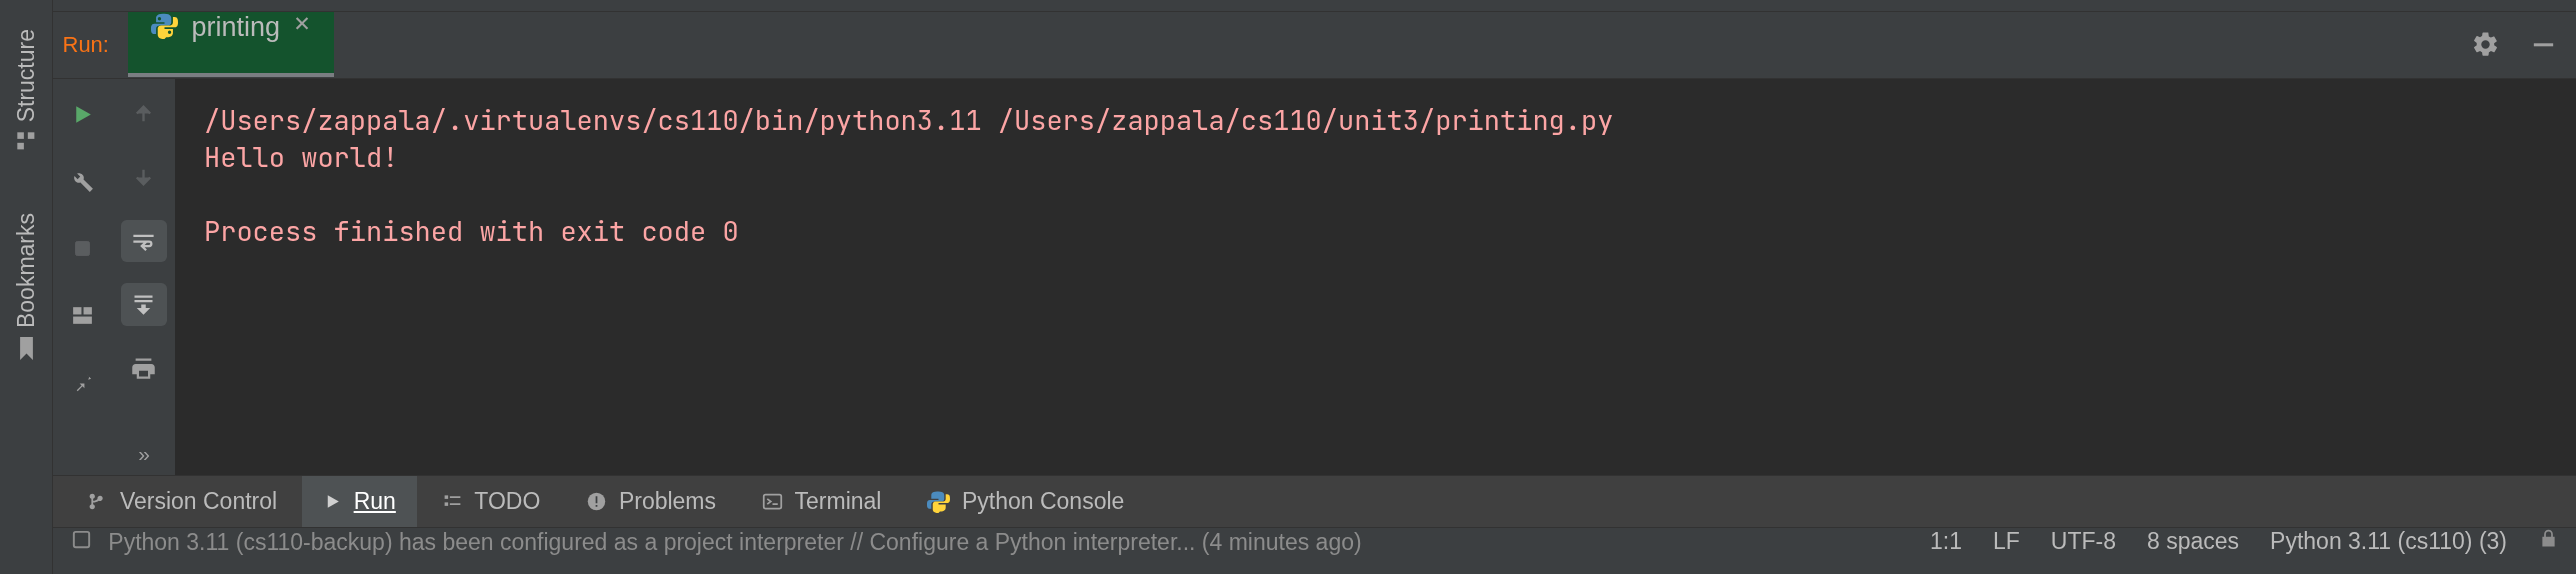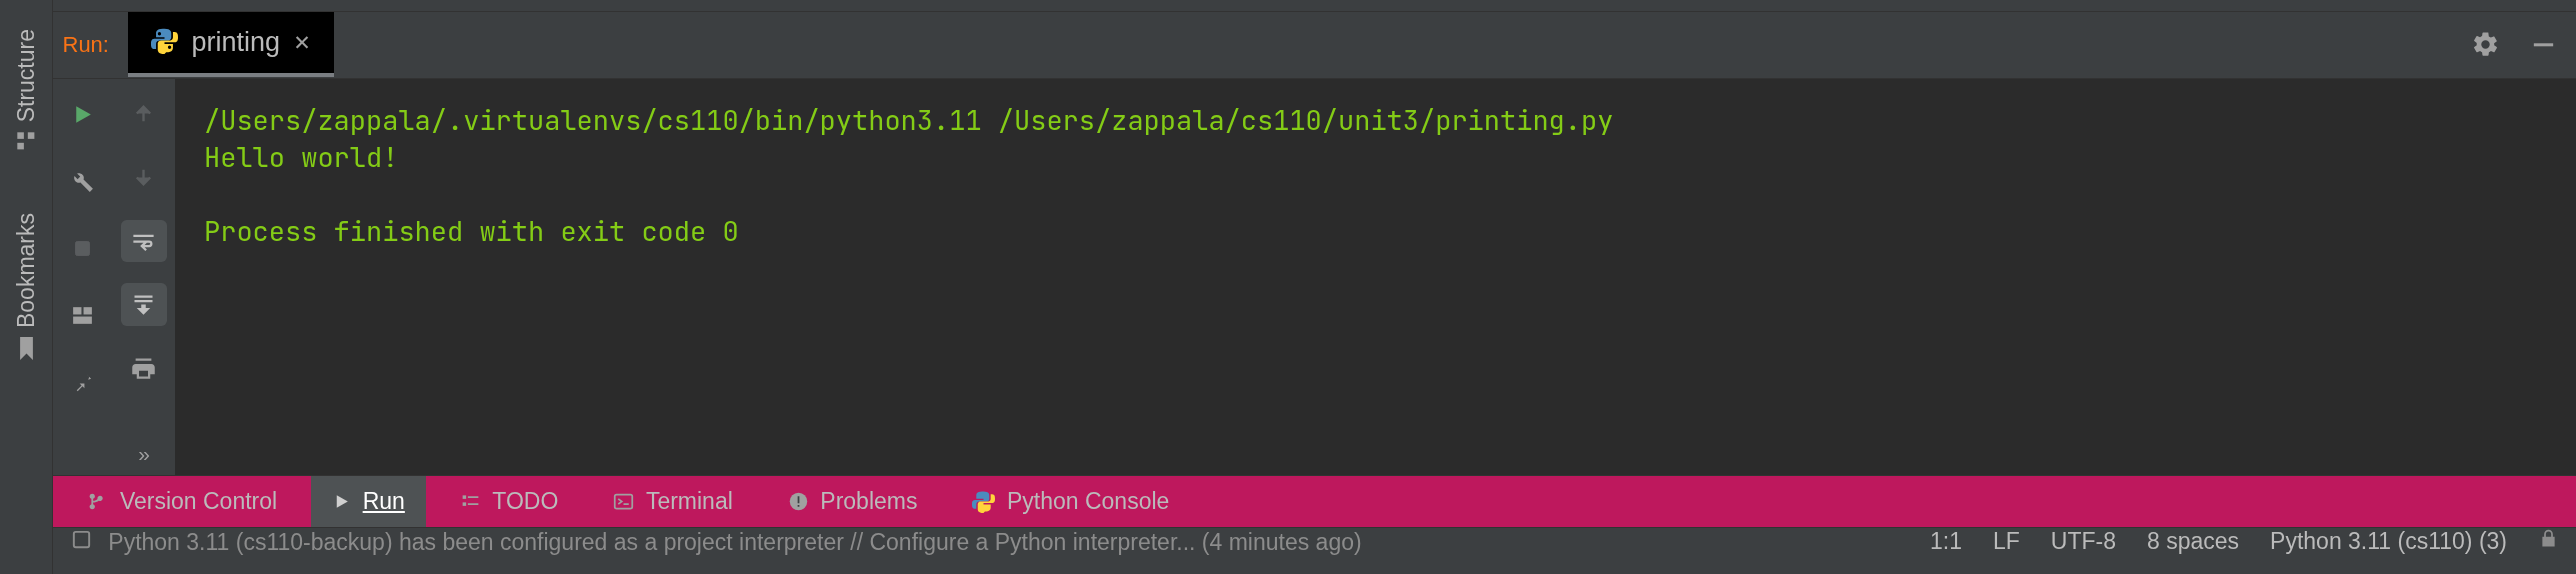--- a/index.html
+++ b/index.html
@@ -62,23 +62,23 @@
       border-bottom: 1px solid #323232;
       position: relative;
     }
     .run-label {
       font-size: 22px;
       color: #f97316;
       padding: 0 19px 0 9.5px;
     }
     .tab {
       height: 65px;
-      background: #000000;
-      display: flex;
-      align-items: center;
+      background: #14532d;
+      display: flex;
+      align-items: flex-start;
       padding: 0 23px;
       gap: 13.4px;
       border-bottom: 4.8px solid #7a7e82;
       cursor: pointer;
     }
     .tab-name {
       font-size: 27px;
       color: #bbbbbb;
     }
     .tab-close {
@@ -126,35 +126,35 @@
     .tool-btn.active { background: #4e5254; }
     .tool-btn.more { font-size: 21px; color:#a0a0a0; letter-spacing: -1px;}
 
     
     .console {
       flex: 1;
       padding: 23px 29px;
       font-family: "JetBrains Mono", "Menlo", "Consolas", monospace;
       font-size: 27px;
       line-height: 1.38;
-      color: #84cc16;
+      color: #fca5a5;
       white-space: pre;
       overflow: auto;
       background: #2b2b2b;
     }
 
     
     .bottom-tabs {
       height: 52px;
-      background: #be185d;
+      background: #404040;
       border-top: 1px solid #323232;
       display: flex;
       align-items: flex-end;
       padding: 0 13.4px;
-      gap: 13px;
+      gap: 4px;
     }
     .bottom-tab {
       display: flex;
       align-items: center;
       gap: 11.5px;
       padding: 0 21px;
       height: 100%;
       font-size: 23px;
       color: #bbbbbb;
       cursor: pointer;
@@ -344,36 +344,36 @@
             <rect x="3" y="13" width="4" height="4"></rect>
             <rect x="9" y="14" width="12" height="2"></rect>
           </svg>
       </span>
       <span class="bt-label">TODO</span>
     </div>
 
     <div class="bottom-tab">
       <span class="bt-icon">
         <svg width="21" height="21" viewBox="0 0 24 24" fill="#a0a0a0">
-            <rect x="2" y="4" width="20" height="16" rx="2" fill="none" stroke="#a0a0a0" stroke-width="2"></rect>
-            <path d="M6 9l4 3-4 3M12 15h6" stroke="#a0a0a0" stroke-width="2" fill="none"></path>
-          </svg>
-      </span>
-      <span class="bt-label">Terminal</span>
-    </div>
-
-    <div class="bottom-tab">
-      <span class="bt-icon">
-        <svg width="21" height="21" viewBox="0 0 24 24" fill="#a0a0a0">
             <circle cx="12" cy="12" r="10"></circle>
             <rect x="11" y="6" width="2" height="8" fill="#3c3f41"></rect>
             <rect x="11" y="16" width="2" height="2" fill="#3c3f41"></rect>
           </svg>
       </span>
       <span class="bt-label">Problems</span>
+    </div>
+
+    <div class="bottom-tab">
+      <span class="bt-icon">
+        <svg width="21" height="21" viewBox="0 0 24 24" fill="#a0a0a0">
+            <rect x="2" y="4" width="20" height="16" rx="2" fill="none" stroke="#a0a0a0" stroke-width="2"></rect>
+            <path d="M6 9l4 3-4 3M12 15h6" stroke="#a0a0a0" stroke-width="2" fill="none"></path>
+          </svg>
+      </span>
+      <span class="bt-label">Terminal</span>
     </div>
 
 
     <div class="bottom-tab">
       <span class="bt-icon">
         <svg width="23" height="23" viewBox="0 0 16 16">
           <path d="M7 1 C3 1 3 3 3 4 v2 H8 v1 H2 C0 7 0 9 0 10 c0 1 0 3 2 3 h1 V10 c0-2 2-2 3-2 h4 c2 0 2-2 2-2 V4 c0-1 0-3-4-3 z" fill="#4b8bbe"></path>
           <path d="M9 15 c4 0 4-2 4-3 v-2 H8 v-1 h6 c2 0 2-2 2-3 c0-1 0-3-2-3 h-1 v3 c0 2-2 2-3 2 H6 c-2 0-2 2-2 2 v3 c0 1 0 3 4 3 z" fill="#ffd43b"></path>
         </svg>
       </span>

